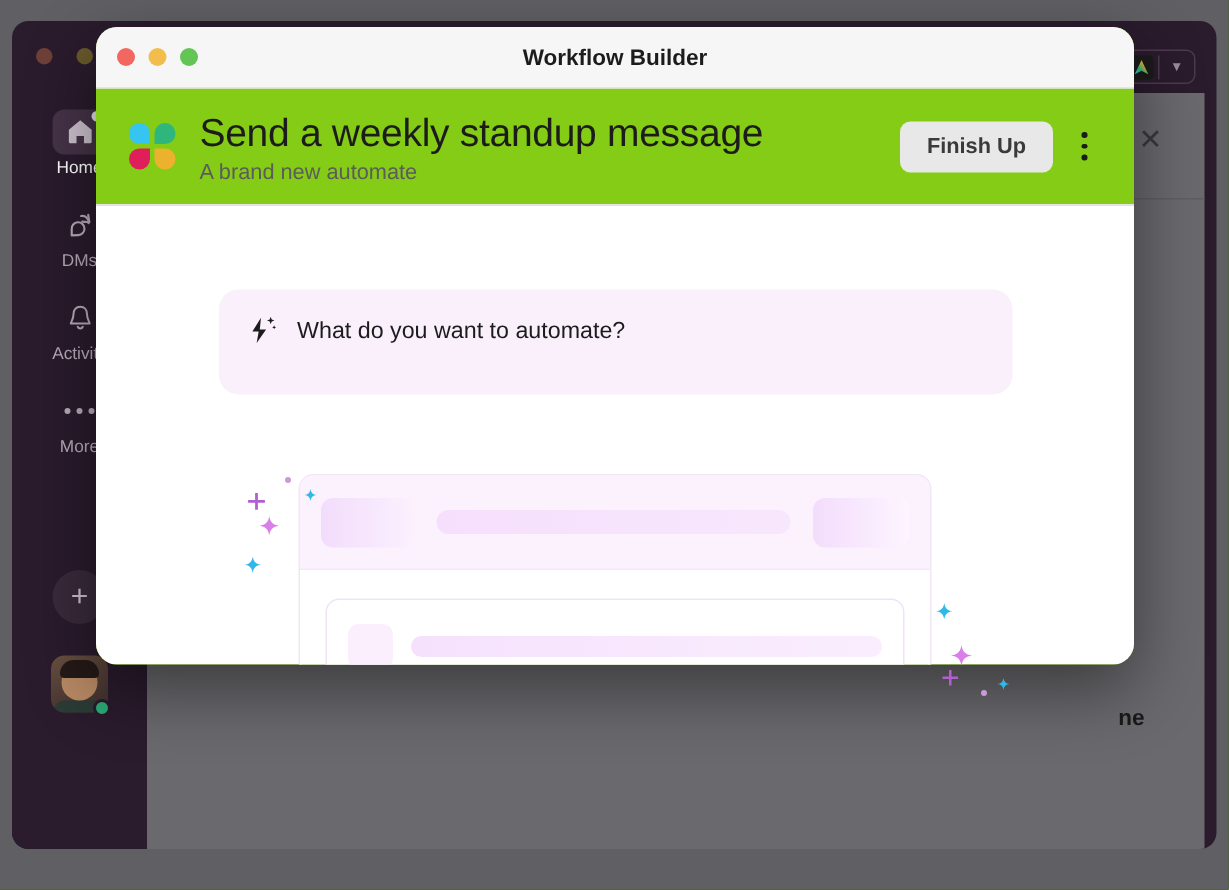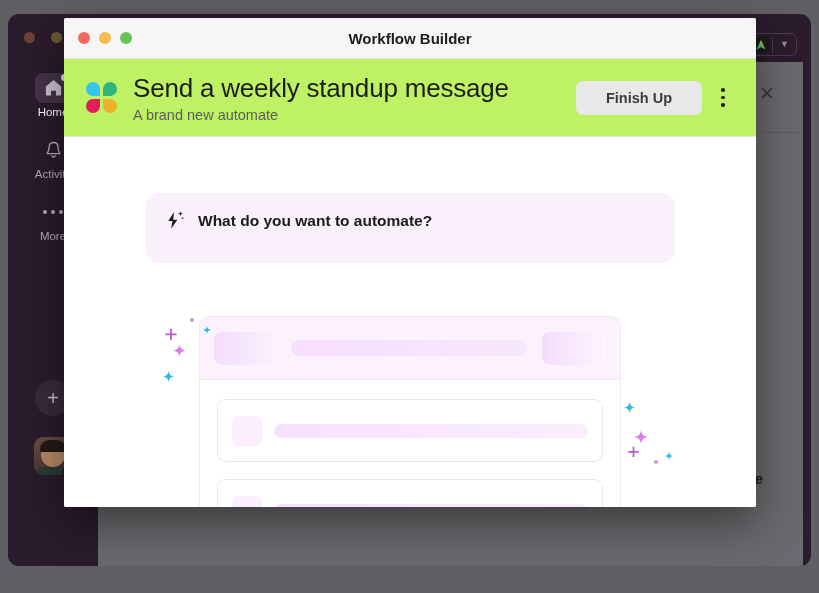--- a/index.html
+++ b/index.html
@@ -148,23 +148,23 @@
   }
   .bg-hr {
     position: absolute; left: 0; right: 0; top: 70px;
     height: 1px; background: #5e5e62;
   }
 
   
   .modal {
     position: absolute;
     left: 64px; top: 18px;
-    width: 692px; height: 489px;
-    background: #bef264;
-    border-radius: 2px;
+    width: 692px; height: 425px;
+    background: #84cc16;
+    border-radius: 14px;
     box-shadow: 0 16px 46px rgba(0,0,0,0.45);
     overflow: hidden;
   }
   .modal-titlebar {
     position: relative;
     height: 41px;
     background: #f7f6f7;
     border-bottom: 1px solid #e6e4e7;
     display: flex; align-items: center; justify-content: center;
   }
@@ -207,21 +207,21 @@
 
   .header-actions {
     position: absolute; right: 18px; top: 50%;
     transform: translateY(-50%);
     display: flex; align-items: center; gap: 6px;
   }
   .finish-btn {
     background: #e8e8e8;
     border: none;
     border-radius: 7px;
-    padding: 9px 30px;
+    padding: 9px 18px;
     font-family: "Liberation Sans", sans-serif;
     font-size: 14.5px; font-weight: 700;
     color: #3a3a3a;
     cursor: pointer;
   }
   .kebab {
     width: 30px; height: 34px;
     display: flex; flex-direction: column;
     align-items: center; justify-content: center; gap: 4px;
     cursor: pointer;
@@ -242,21 +242,21 @@
     background: #f9f0fc;
     border-radius: 13px;
     padding: 17px 19px 19px 19px;
   }
   .prompt-head {
     display: flex; align-items: center; gap: 12px;
     margin-bottom: 13px;
   }
   .bolt-icon { width: 21px; height: 21px; flex: none; }
   .prompt-label {
-    font-size: 15.5px; font-weight: 700; color: #1d1c1d;
+    font-size: 15.5px; font-weight: 400; color: #1d1c1d;
   }
   .prompt-input-wrap {
     position: relative;
     background: #ffffff;
     border: 1.5px solid #7aa7d4;
     border-radius: 9px;
     height: 38px;
     display: flex; align-items: center;
     padding: 0 40px 0 12px;
     box-shadow: 0 0 0 3px rgba(122,167,212,0.14);
@@ -386,20 +386,30 @@
       <div class="rail-item active" style="margin-top:2px;">
         <span class="ic-wrap">
           <svg width="19" height="19" viewBox="0 0 20 20">
             <path d="M10 2.2 L18 9 L18 17.6 A0.8 0.8 0 0 1 17.2 18.4 L12.6 18.4 L12.6 13.4 L7.4 13.4 L7.4 18.4 L2.8 18.4 A0.8 0.8 0 0 1 2 17.6 L2 9 Z" fill="#cfc4d0"></path>
           </svg>
           <span class="rail-badge"></span>
         </span>
         <span>Home</span>
       </div>
 
+      <div class="rail-item">
+        <span class="ic-wrap">
+          <svg width="19" height="19" viewBox="0 0 20 20" fill="none" stroke="#b9acba" stroke-width="1.5">
+            <path d="M4 13.5 A4.5 4.5 0 1 1 8.6 17.6 L4 17.8 Z" stroke-linejoin="round"></path>
+            <path d="M10.6 4.2 A4.4 4.4 0 0 1 15.8 9.2" stroke-linecap="round"></path>
+            <path d="M15.6 3.4 L16.4 8.6 L11.4 8.2" stroke-linejoin="round" stroke-linecap="round"></path>
+          </svg>
+        </span>
+        <span>DMs</span>
+      </div>
 
       <div class="rail-item">
         <span class="ic-wrap">
           <svg width="19" height="19" viewBox="0 0 20 20" fill="none" stroke="#b9acba" stroke-width="1.4">
             <path d="M10 2.6 C6.9 2.6 5.3 4.9 5.3 7.6 C5.3 11.6 3.4 13.2 3.4 14.4 L16.6 14.4 C16.6 13.2 14.7 11.6 14.7 7.6 C14.7 4.9 13.1 2.6 10 2.6 Z" stroke-linejoin="round"></path>
             <path d="M8.2 16.6 A1.9 1.9 0 0 0 11.8 16.6" stroke-linecap="round"></path>
           </svg>
         </span>
         <span>Activity</span>
       </div>

